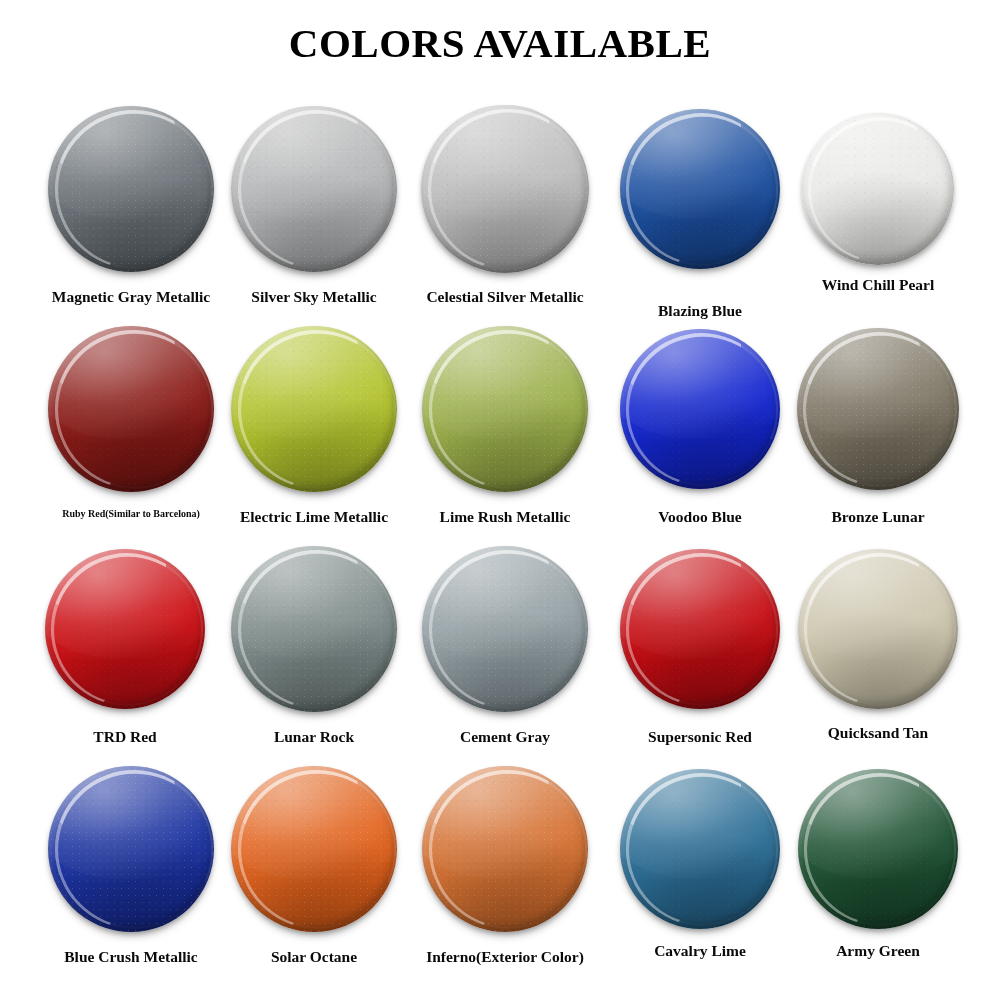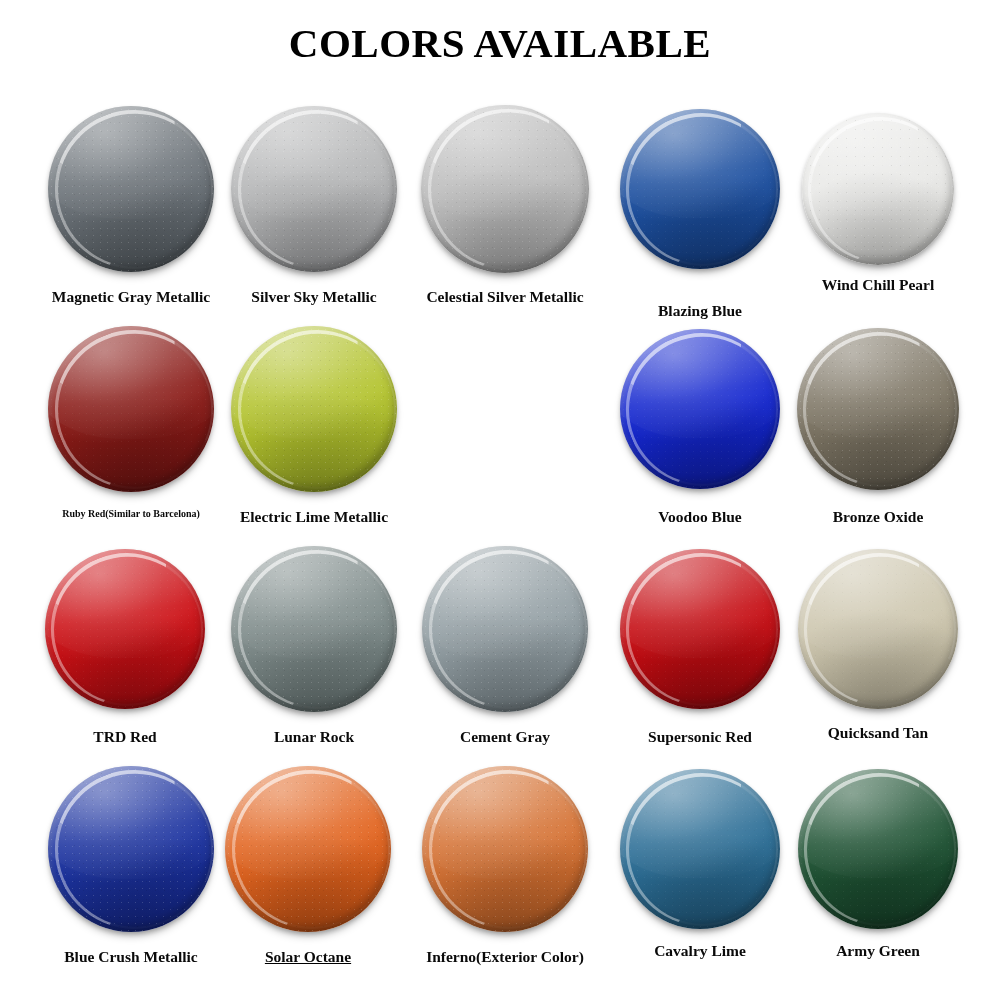--- a/index.html
+++ b/index.html
@@ -193,35 +193,43 @@
         <div class="swatch-label small" style="margin-top: 6px;">Ruby Red(Similar to Barcelona)</div>
       </div>
       <div class="swatch-cell" style="left: 214px;">
         <div class="swatch-disc-wrap">
           <div class="swatch-disc" style="width: 166px; height: 166px; top: 2px; background: radial-gradient(120% 95% at 34% 16%, rgba(255, 255, 255, 0.34) 0%, rgba(255, 255, 255, 0.1) 34%, rgba(255, 255, 255, 0) 58%), radial-gradient(130% 120% at 50% 104%, rgba(0, 0, 0, 0.26) 0%, rgba(0, 0, 0, 0) 55%), linear-gradient(160deg, rgb(179, 195, 46) 0%, rgb(179, 195, 46) 52%, rgb(142, 156, 34) 100%);">
             <div class="swatch-flake"></div>
           </div>
         </div>
         <div class="swatch-label" style="margin-top: 6px;">Electric Lime Metallic</div>
       </div>
+      <div class="swatch-cell" style="left: 405px;">
+        <div class="swatch-disc-wrap">
+          <div class="swatch-disc" style="width: 166px; height: 166px; top: 2px; background: radial-gradient(120% 95% at 34% 16%, rgba(255, 255, 255, 0.34) 0%, rgba(255, 255, 255, 0.1) 34%, rgba(255, 255, 255, 0) 58%), radial-gradient(130% 120% at 50% 104%, rgba(0, 0, 0, 0.26) 0%, rgba(0, 0, 0, 0) 55%), linear-gradient(160deg, rgb(156, 176, 76) 0%, rgb(156, 176, 76) 52%, rgb(123, 140, 56) 100%);">
+            <div class="swatch-flake"></div>
+          </div>
+        </div>
+        <div class="swatch-label" style="margin-top: 6px;">Lime Rush Metallic</div>
+      </div>
       <div class="swatch-cell" style="left: 600px;">
         <div class="swatch-disc-wrap">
           <div class="swatch-disc" style="width: 160px; height: 160px; top: 5px; background: radial-gradient(120% 95% at 34% 16%, rgba(255, 255, 255, 0.34) 0%, rgba(255, 255, 255, 0.1) 34%, rgba(255, 255, 255, 0) 58%), radial-gradient(130% 120% at 50% 104%, rgba(0, 0, 0, 0.26) 0%, rgba(0, 0, 0, 0) 55%), linear-gradient(160deg, rgb(20, 39, 207) 0%, rgb(20, 39, 207) 52%, rgb(13, 27, 157) 100%);">
             <div class="swatch-flake" style="opacity: 0.1;"></div>
           </div>
         </div>
         <div class="swatch-label" style="margin-top: 6px;">Voodoo Blue</div>
       </div>
       <div class="swatch-cell" style="left: 778px;">
         <div class="swatch-disc-wrap">
           <div class="swatch-disc" style="width: 162px; height: 162px; top: 4px; background: radial-gradient(120% 95% at 34% 16%, rgba(255, 255, 255, 0.34) 0%, rgba(255, 255, 255, 0.1) 34%, rgba(255, 255, 255, 0) 58%), radial-gradient(130% 120% at 50% 104%, rgba(0, 0, 0, 0.26) 0%, rgba(0, 0, 0, 0) 55%), linear-gradient(160deg, rgb(125, 117, 100) 0%, rgb(125, 117, 100) 52%, rgb(94, 88, 75) 100%);">
             <div class="swatch-flake"></div>
           </div>
         </div>
-        <div class="swatch-label" style="margin-top: 6px;">Bronze Oxide</div>
+        <div class="swatch-label" style="margin-top: 6px;">Bronze Lunar</div>
       </div>
     </div>
     <div class="swatch-row">
       <div class="swatch-cell" style="left: 25px;">
         <div class="swatch-disc-wrap">
           <div class="swatch-disc" style="width: 160px; height: 160px; top: 5px; background: radial-gradient(120% 95% at 34% 16%, rgba(255, 255, 255, 0.34) 0%, rgba(255, 255, 255, 0.1) 34%, rgba(255, 255, 255, 0) 58%), radial-gradient(130% 120% at 50% 104%, rgba(0, 0, 0, 0.26) 0%, rgba(0, 0, 0, 0) 55%), linear-gradient(160deg, rgb(204, 16, 21) 0%, rgb(204, 16, 21) 52%, rgb(155, 10, 15) 100%);">
             <div class="swatch-flake" style="opacity: 0.1;"></div>
           </div>
         </div>
         <div class="swatch-label" style="margin-top: 6px;">TRD Red</div>
@@ -261,21 +269,21 @@
     </div>
     <div class="swatch-row">
       <div class="swatch-cell" style="left: 31px;">
         <div class="swatch-disc-wrap">
           <div class="swatch-disc" style="width: 166px; height: 166px; top: 2px; background: radial-gradient(120% 95% at 34% 16%, rgba(255, 255, 255, 0.34) 0%, rgba(255, 255, 255, 0.1) 34%, rgba(255, 255, 255, 0) 58%), radial-gradient(130% 120% at 50% 104%, rgba(0, 0, 0, 0.26) 0%, rgba(0, 0, 0, 0) 55%), linear-gradient(160deg, rgb(28, 51, 160) 0%, rgb(28, 51, 160) 52%, rgb(17, 33, 122) 100%);">
             <div class="swatch-flake"></div>
           </div>
         </div>
         <div class="swatch-label" style="margin-top: 6px;">Blue Crush Metallic</div>
       </div>
-      <div class="swatch-cell" style="left: 208px; text-decoration: underline;">
+      <div class="swatch-cell" style="left: 214px;">
         <div class="swatch-disc-wrap">
           <div class="swatch-disc" style="width: 166px; height: 166px; top: 2px; background: radial-gradient(120% 95% at 34% 16%, rgba(255, 255, 255, 0.34) 0%, rgba(255, 255, 255, 0.1) 34%, rgba(255, 255, 255, 0) 58%), radial-gradient(130% 120% at 50% 104%, rgba(0, 0, 0, 0.26) 0%, rgba(0, 0, 0, 0) 55%), linear-gradient(160deg, rgb(226, 100, 31) 0%, rgb(226, 100, 31) 52%, rgb(184, 76, 18) 100%);">
             <div class="swatch-flake"></div>
           </div>
         </div>
         <div class="swatch-label" style="margin-top: 6px;">Solar Octane</div>
       </div>
       <div class="swatch-cell" style="left: 405px;">
         <div class="swatch-disc-wrap">
           <div class="swatch-disc" style="width: 166px; height: 166px; top: 2px; background: radial-gradient(120% 95% at 34% 16%, rgba(255, 255, 255, 0.34) 0%, rgba(255, 255, 255, 0.1) 34%, rgba(255, 255, 255, 0) 58%), radial-gradient(130% 120% at 50% 104%, rgba(0, 0, 0, 0.26) 0%, rgba(0, 0, 0, 0) 55%), linear-gradient(160deg, rgb(213, 114, 52) 0%, rgb(213, 114, 52) 52%, rgb(173, 88, 34) 100%);">

